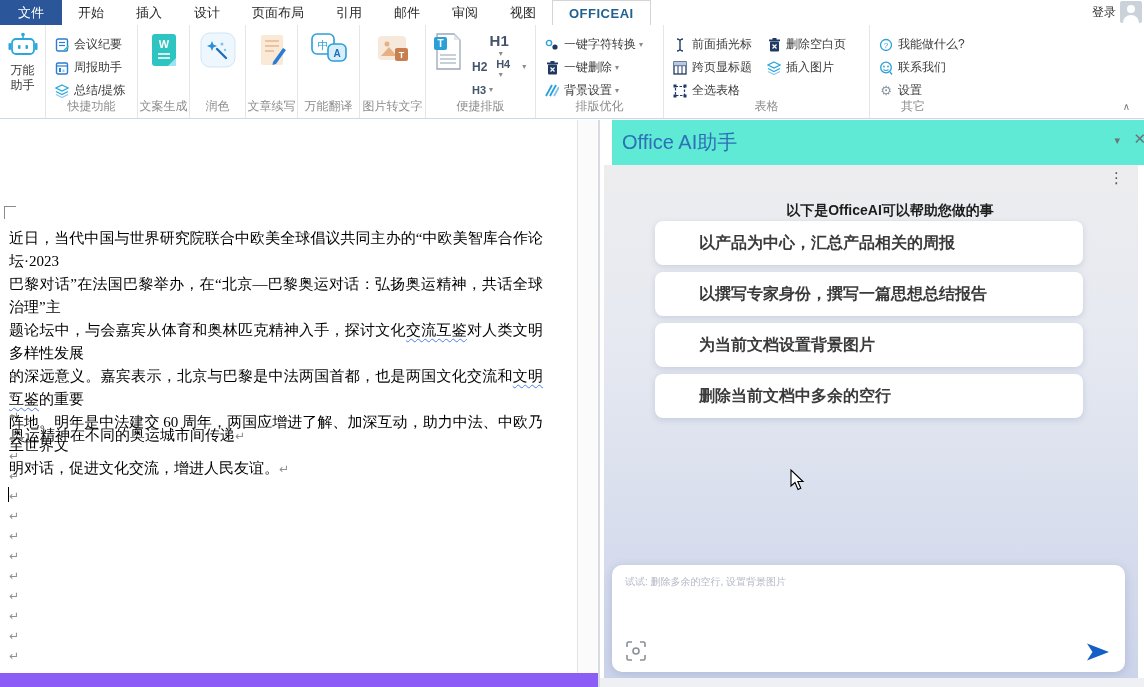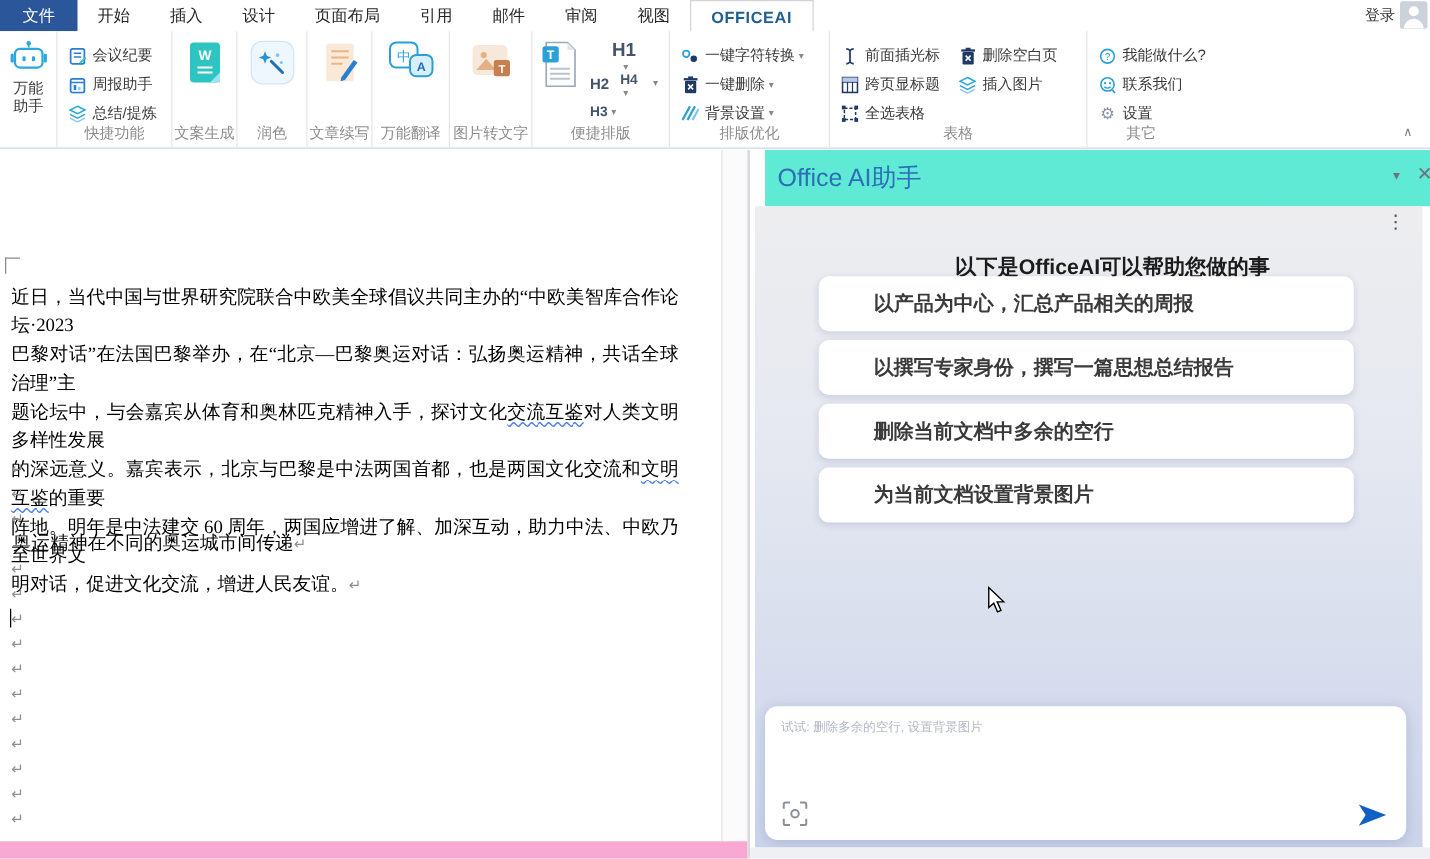--- a/index.html
+++ b/index.html
@@ -22,21 +22,21 @@
   .bigbtn { display:flex; flex-direction:column; align-items:center; padding-top:7px; height:100%; }
   .bigbtn .blabel { font-size:12px; color:#3a3a3a; margin-top:5px; text-align:center; line-height:15px; }
   .stack { display:flex; flex-direction:column; padding-top:8px; }
   .srow { display:flex; align-items:center; height:23px; padding-left:8px; font-size:12px; color:#3a3a3a; white-space:nowrap; }
   .srow .sicon { width:16px; height:15px; margin-right:4px; flex:none; display:flex; align-items:center; justify-content:center; }
   .dd { font-size:8px; color:#8a8a8a; margin-left:3px; }
   .hbtn { color:#44546a; font-weight:bold; }
   .collapse-arrow { position:absolute; right:14px; bottom:6px; font-size:10px; color:#7a7a7a; }
 
   
-  .docarea { position:absolute; left:0; top:120px; width:598px; height:567px; background:#f9a8d4; }
+  .docarea { position:absolute; left:0; top:120px; width:598px; height:567px; background:#8b5cf6; }
   .page { position:absolute; left:0; top:0; width:578px; height:553px; background:#fff; border-right:1px solid #e3e3e3; }
   .scrollgap { position:absolute; left:578px; top:0; width:20px; height:553px; background:#fbfbfc; }
   .divider { position:absolute; left:598px; top:120px; width:2px; height:567px; background:#d8dce2; }
   .cropmark { position:absolute; left:4px; top:86px; width:12px; height:13px; border-left:1px solid #8a8a8a; border-top:1px solid #8a8a8a; }
   .doc-text { position:absolute; left:9px; top:107px; width:534px; font-size:15px; line-height:23px; color:#000; text-align:justify; font-family:"Liberation Serif","DejaVu Serif",serif; }
   .wavy { text-decoration:underline; text-decoration-style:wavy; text-decoration-color:#4a7fe8; text-decoration-thickness:1px; text-underline-offset:3px; }
   .pilcrow { color:#8f8f8f; font-size:12px; font-family:"DejaVu Sans",sans-serif; }
   .empty-line { height:20px; line-height:20px; padding-left:9px; position:relative; }
   .head-line { height:20px; line-height:20px; padding-left:10px; font-size:15px; color:#000; font-family:"Liberation Serif","DejaVu Serif",serif; }
   .caret { position:absolute; left:8px; top:2px; width:1px; height:15px; background:#000; }
@@ -44,21 +44,21 @@
   
   .panel { position:absolute; left:600px; top:120px; width:544px; height:567px; background:#fff; }
   .panel-header { position:absolute; left:12px; top:0; width:100%; height:45px; background:#5eead4; }
   .panel-title { position:absolute; left:10px; top:9px; font-size:20px; color:#2e6fb7; }
   .panel-min { position:absolute; right:36px; top:14px; font-size:11px; color:#6d727c; }
   .panel-close { position:absolute; right:10px; top:10px; font-size:15px; color:#6d727c; }
   .panel-inner { position:absolute; left:4px; top:45px; width:534px; height:513px;
       background:linear-gradient(180deg,#ededef 0%,#e6e9f1 35%,#ccd4ea 100%); }
   .panel-footer { position:absolute; left:0px; top:558px; width:544px; height:9px; background:#eef0f3; }
   .kebab { position:absolute; right:14px; top:4px; font-size:15px; color:#555; letter-spacing:0; line-height:18px; }
-  .intro { position:absolute; left:0; right:10px; top:37px; text-align:center; font-size:17px; font-weight:bold; color:#1c1c1c;padding-left:48px; }
+  .intro { position:absolute; left:0; right:10px; top:37px; text-align:center; font-size:14px; font-weight:bold; color:#1c1c1c;padding-left:48px; }
   .cards { position:absolute; left:51px; top:56px; width:428px; }
   .card { width:428px; height:44px; background:#fff; border-radius:8px; box-shadow:0 2px 6px rgba(70,90,140,.18);
       margin-bottom:7px; display:flex; align-items:center; padding-left:44px; font-size:16px; font-weight:bold; color:#3a3a3a; cursor:pointer; }
   .card + .card { margin-top:0; }
   .card:nth-child(2){ margin-top:7px; } .card:nth-child(3){ margin-top:6px; } .card:nth-child(4){ margin-top:7px; }
   .inputbox { position:absolute; left:8px; top:400px; width:513px; height:107px; background:#fff; border-radius:10px;
       box-shadow:0 2px 10px rgba(60,80,140,.20); }
   .inputbox textarea { position:absolute; left:13px; top:10px; width:486px; height:58px; border:none; outline:none; resize:none;
       font-size:10px; color:#c2410c; background:transparent; font-family:"Liberation Sans","DejaVu Sans",sans-serif; }
   .inputbox textarea::placeholder { color:#b2b8c4; }
@@ -416,22 +416,22 @@
       <div class="panel-title">Office AI助手</div>
       <div class="panel-min">▾</div>
       <div class="panel-close">✕</div>
     </div>
     <div class="panel-inner">
       <div class="kebab">⋮</div>
       <div class="intro">以下是OfficeAI可以帮助您做的事</div>
       <div class="cards">
         <div class="card">以产品为中心，汇总产品相关的周报</div>
         <div class="card">以撰写专家身份，撰写一篇思想总结报告</div>
+        <div class="card">为当前文档设置背景图片</div>
         <div class="card">删除当前文档中多余的空行</div>
-        <div class="card">为当前文档设置背景图片</div>
       </div>
 
       <svg class="mouse-cursor" width="16" height="22" viewBox="0 0 16 22">
         <path d="M1,1 L1,17 L5,13.5 L8,20.5 L10.8,19.3 L7.8,12.5 L13,12.5 Z" fill="#fff" stroke="#000" stroke-width="1.1"></path>
       </svg>
 
       <div class="inputbox">
         <textarea placeholder="试试: 删除多余的空行, 设置背景图片" style=""></textarea>
         <svg class="capture-btn" viewBox="0 0 22 22">
           <path d="M2,7 L2,3.5 Q2,2 3.5,2 L7,2 M15,2 L18.5,2 Q20,2 20,3.5 L20,7 M20,15 L20,18.5 Q20,20 18.5,20 L15,20 M7,20 L3.5,20 Q2,20 2,18.5 L2,15" fill="none" stroke="#8a8f98" stroke-width="1.6"></path>

